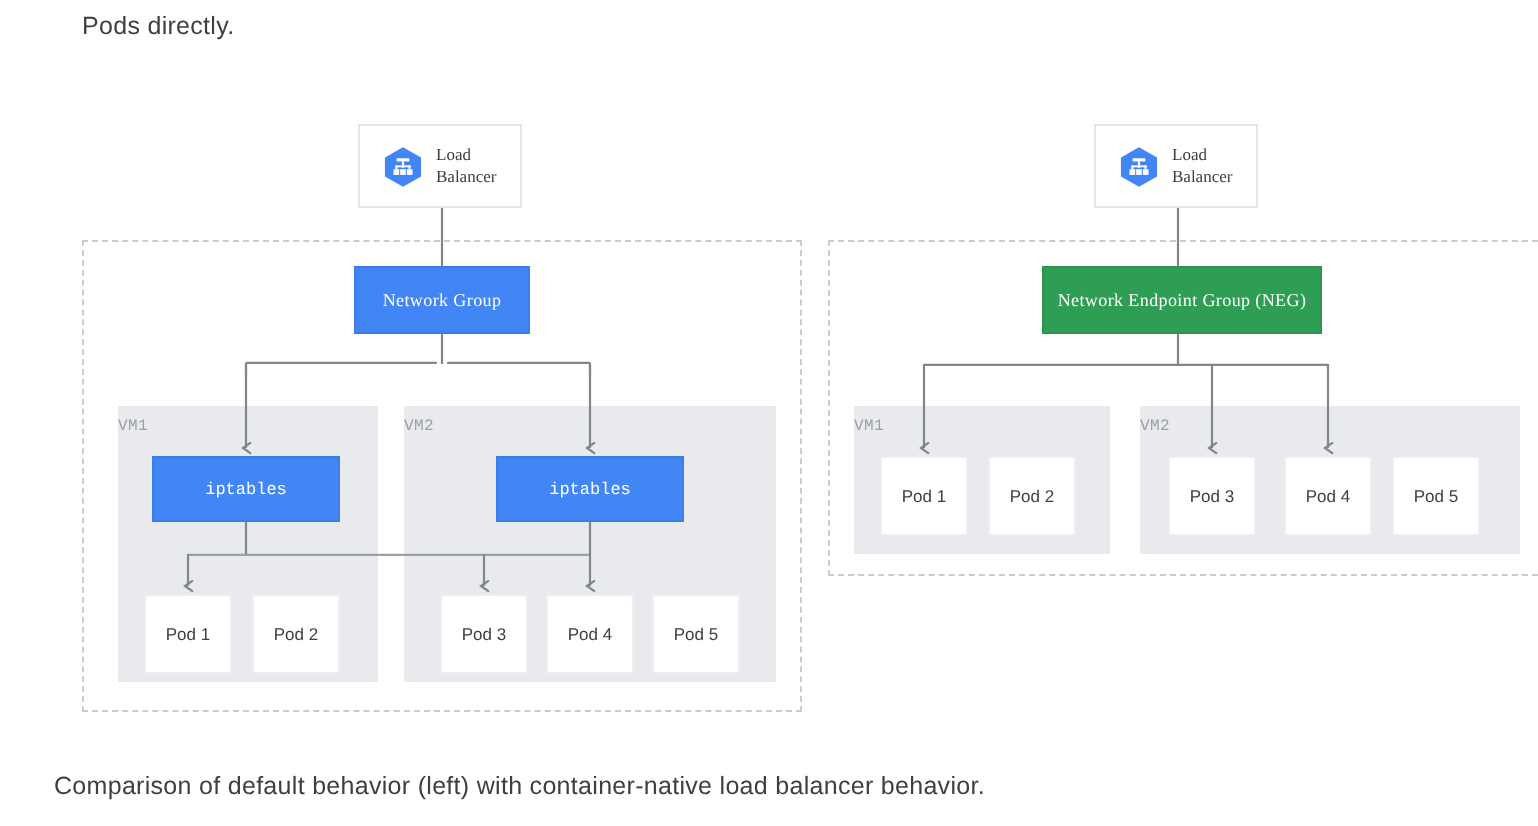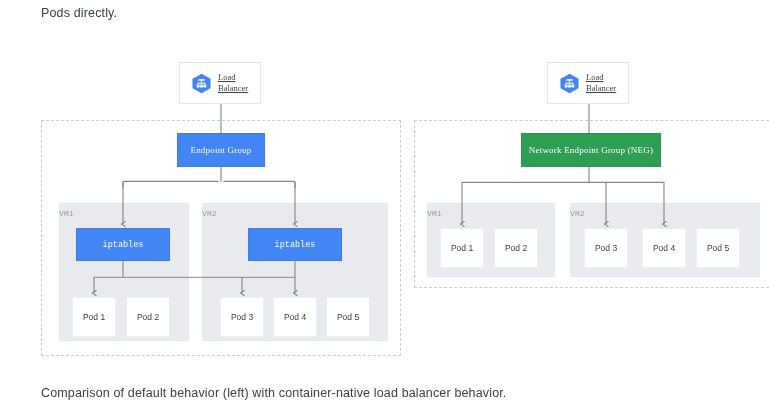--- a/index.html
+++ b/index.html
@@ -18,21 +18,21 @@
   }
 
   .body-text {
     position: absolute;
     font-size: 12.5px;
     color: #3c4043;
     letter-spacing: .15px;
     white-space: nowrap;
   }
   #intro-text { left: 27px; top: 6px; }
-  #caption-text { left: 27px; top: 386px; }
+  #caption-text { left: 13px; top: 386px; }
 
   
   .dashed-panel {
     position: absolute;
     border: 1px dashed #c9ccd1;
     background: #ffffff;
   }
   #panel-left  { left: 27px;  top: 120px; width: 360px; height: 236px; }
   #panel-right { left: 400px; top: 120px; width: 360px; height: 168px; }
 
@@ -46,21 +46,20 @@
     gap: 7px;
     padding-left: 12px;
   }
   #lb-left  { left: 165px; top: 62px; width: 82px; height: 42px; }
   #lb-right { left: 533px; top: 62px; width: 82px; height: 42px; }
   .lb-label {
     font-family: "Liberation Serif", serif;
     font-size: 8.5px;
     color: #3c4043;
     line-height: 1.28;
-    text-decoration: underline;
   }
   .hex-icon { width: 19px; height: 21px; flex: none; }
 
   
   .group-box {
     position: absolute;
     display: flex;
     align-items: center;
     justify-content: center;
     color: #ffffff;
@@ -189,21 +188,21 @@
       <rect x="6" y="14.4" width="3.6" height="3.6" fill="#ffffff"></rect>
       <rect x="10.2" y="14.4" width="3.6" height="3.6" fill="#ffffff"></rect>
       <rect x="14.4" y="14.4" width="3.6" height="3.6" fill="#ffffff"></rect>
     </svg>
     <div class="lb-label">
       <div>Load</div>
       <div>Balancer</div>
     </div>
   </div>
 
-  <div class="group-box" id="instance-group">Endpoint Group</div>
+  <div class="group-box" id="instance-group">Network Group</div>
   <div class="group-box" id="neg-group">Network Endpoint Group (NEG)</div>
 
   <div class="vm-panel" id="vm1-left">
     <div class="vm-label">VM1</div>
   </div>
   <div class="vm-panel" id="vm2-left">
     <div class="vm-label">VM2</div>
   </div>
 
   <div class="iptables-box" id="iptables-vm1">iptables</div>

